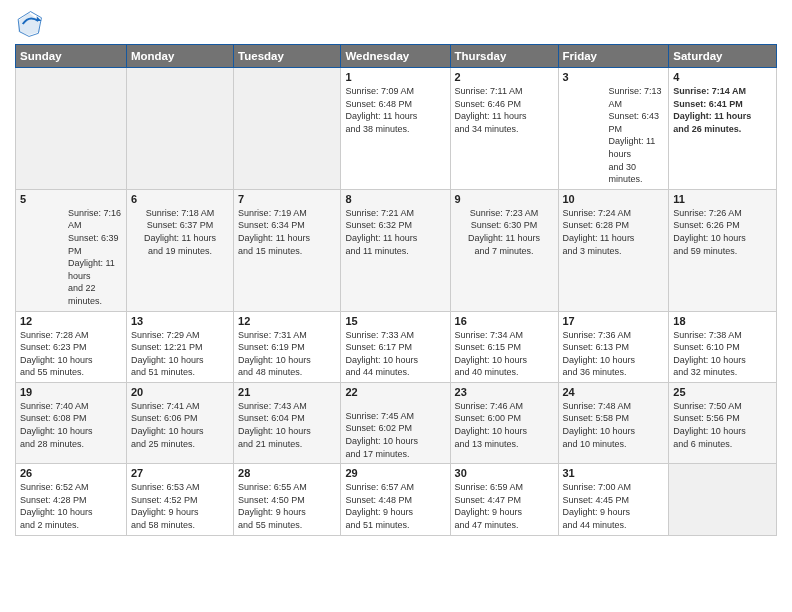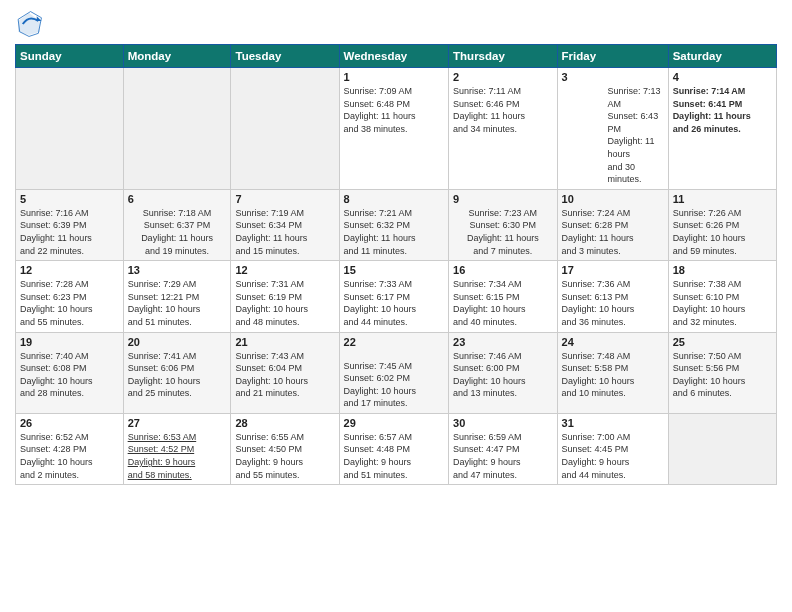--- a/index.html
+++ b/index.html
@@ -52,21 +52,21 @@
       font-size: 13px;
       font-weight: normal;
       color: #444;
     }
     .calendar {
       width: 100%;
       border-collapse: collapse;
       border: 1px solid #ccc;
     }
     .calendar th {
-      background: #0f766e;
+      background: #737373;
       color: #fff;
       font-size: 11.5px;
       font-weight: bold;
       padding: 5px 4px;
       text-align: left;
       border: 1px solid #1558a0;
       margin-top: 48px;
     }
     .calendar td {
       vertical-align: top;
@@ -161,21 +161,21 @@
             <div class="day-number">4</div>
             <div class="cell-content" style="white-space: pre-line; font-weight: bold;">Sunrise: 7:14 AM
 Sunset: 6:41 PM
 Daylight: 11 hours
 and 26 minutes.</div>
           </td>
         </tr>
         <tr>
           <td>
             <div class="day-number">5</div>
-            <div class="cell-content" style="white-space: pre-line;">Sunrise: 7:16 AM
+            <div class="cell-content" style="white-space: pre-line; margin-left: 48px;">Sunrise: 7:16 AM
 Sunset: 6:39 PM
 Daylight: 11 hours
 and 22 minutes.</div>
           </td>
           <td>
             <div class="day-number">6</div>
             <div class="cell-content" style="white-space: pre-line; text-align: center;">Sunrise: 7:18 AM
 Sunset: 6:37 PM
 Daylight: 11 hours
 and 19 minutes.</div>
@@ -321,21 +321,21 @@
         <tr>
           <td>
             <div class="day-number">26</div>
             <div class="cell-content" style="white-space: pre-line;">Sunrise: 6:52 AM
 Sunset: 4:28 PM
 Daylight: 10 hours
 and 2 minutes.</div>
           </td>
           <td>
             <div class="day-number">27</div>
-            <div class="cell-content" style="white-space: pre-line; text-decoration: underline;">Sunrise: 6:53 AM
+            <div class="cell-content" style="white-space: pre-line;">Sunrise: 6:53 AM
 Sunset: 4:52 PM
 Daylight: 9 hours
 and 58 minutes.</div>
           </td>
           <td>
             <div class="day-number">28</div>
             <div class="cell-content" style="white-space: pre-line;">Sunrise: 6:55 AM
 Sunset: 4:50 PM
 Daylight: 9 hours
 and 55 minutes.</div>

